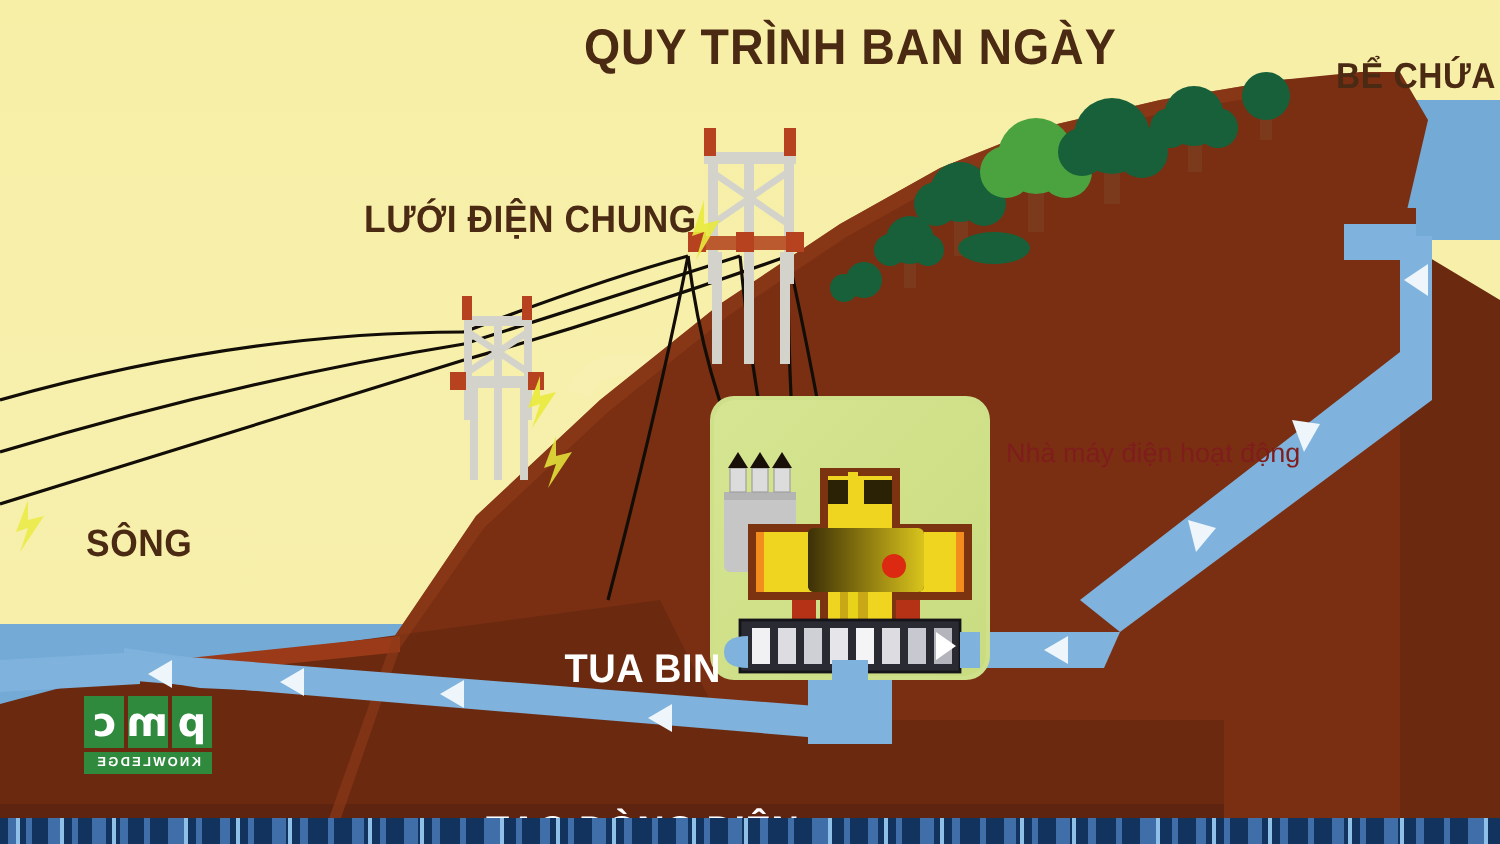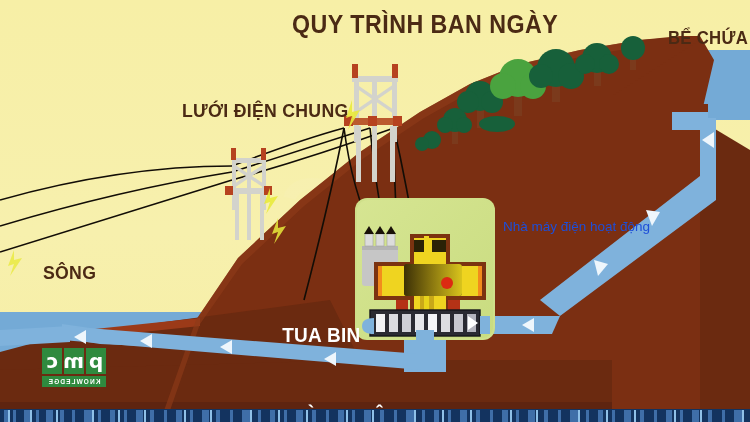--- a/index.html
+++ b/index.html
@@ -121,21 +121,21 @@
     font-size: 19px;
     font-weight: bold;
     color: #4b2a14;
     letter-spacing: 0.3px;
     transform: scaleX(0.93);
     transform-origin: left top;
   }
   .title-dam {
     left: 503px; top: 178px;
     font-size: 13.5px;
-    color: #1d4ed8;
+    color: #7f1d1d;
     line-height: 1.45;
     font-weight: normal;
   }
   .title-turbine {
     left: 243px; top: 268px;
     font-size: 20px;
     font-weight: bold;
     color: #ffffff;
     line-height: 1.35;
     letter-spacing: 0.3px;

